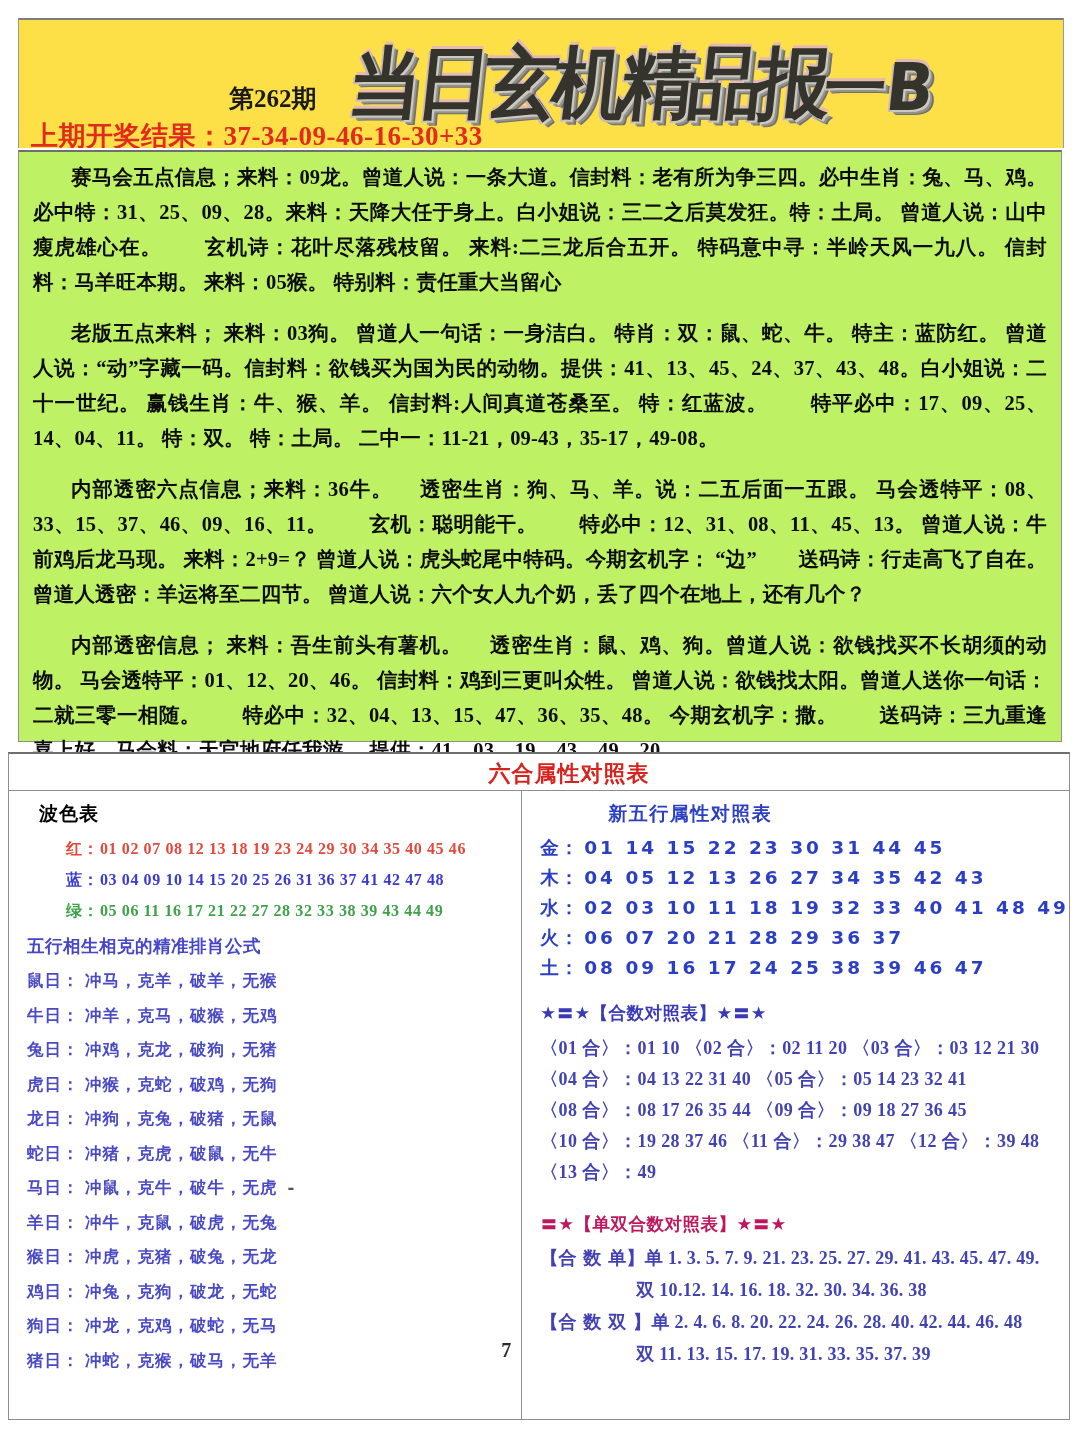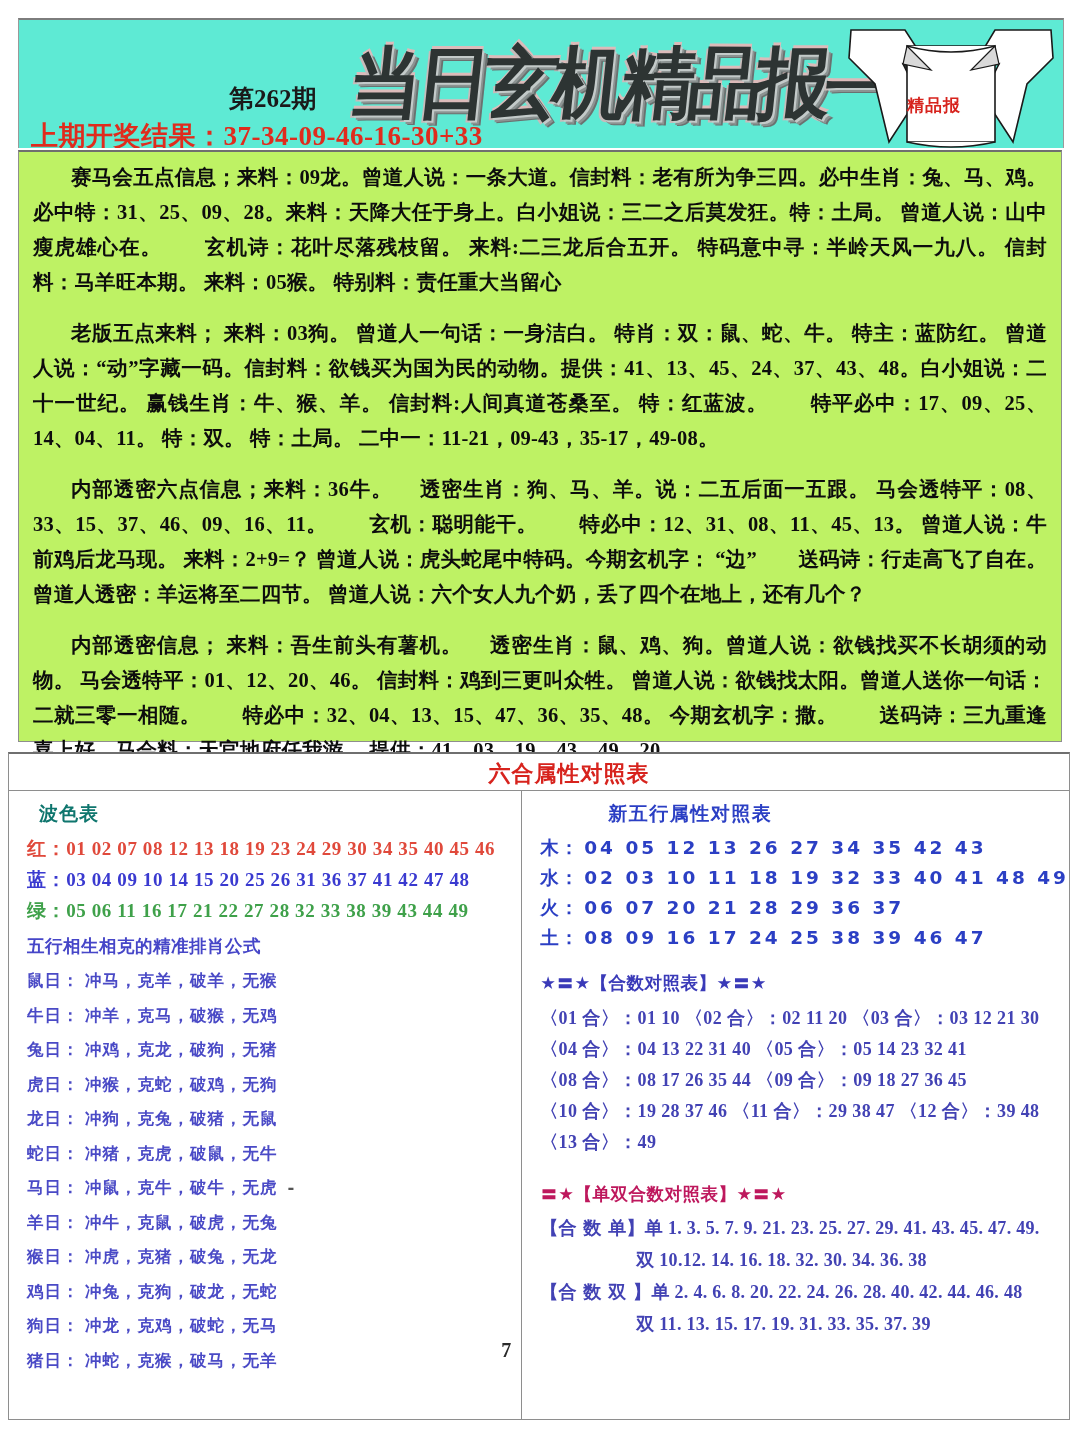--- a/index.html
+++ b/index.html
@@ -27,21 +27,21 @@
   
   .header {
     position: absolute;
     left: 18px;
     top: 18px;
     width: 1044px;
     height: 128px;
     border-top: 2px solid #7d7d7d;
     border-left: 1px solid #9a9a9a;
     border-right: 1px solid #9a9a9a;
-    background: #5eead4;
+    background: #fde047;
     overflow: hidden;
   }
 
   .issue-no {
     position: absolute;
     left: 210px;
     top: 62px;
     font-size: 25px;
     font-weight: 700;
     color: #1a1a1a;
@@ -195,32 +195,33 @@
     font-size: 20px;
     font-family: "Liberation Serif", serif;
     color: #2a2a2a;
     font-weight: 600;
   }
 
   
   .sub-title-red {
     font-size: 19px;
     font-weight: 800;
-    color: #0f766e;
+    color: #000000;
     font-family: Liberation Sans, sans-serif;
     margin: 2px 0 6px 12px;
     letter-spacing: 1px;
   }
   .wave-line {
     font-family: "Liberation Serif", "DejaVu Serif", serif;
-    font-size: 19px;
+    font-size: 16px;
     font-weight: 700;
     line-height: 31px;
     white-space: nowrap;
     letter-spacing: 0.6px;
+    margin-left: 39px;
   }
   .wave-line.red   { color: #e0493b; }
   .wave-line.blue  { color: #3a3ad0; }
   .wave-line.green { color: #3fa14a; }
   .wave-line .lbl { display:inline-block; min-width: 34px; }
 
   .formula-title {
     font-size: 17.5px;
     font-weight: 800;
     color: #4646c8;
@@ -307,32 +308,20 @@
 <div class="page">
 
   <div class="header">
 
     <div class="issue-no">第262期</div>
 
     <div class="title-art">
       <span>当日玄机精品报</span><span class="seg-b">一B</span>
     </div>
 
-    <div class="banner-logo">
-      <svg width="212" height="126" viewBox="0 0 212 126">
-        <polygon points="6,6 60,6 86,46 58,40 74,72 44,118 30,60 4,34" fill="#ffffff" stroke="#1a1a1a" stroke-width="1.6"></polygon>
-        <polygon points="206,6 150,6 126,46 154,40 138,72 168,118 182,60 208,34" fill="#ffffff" stroke="#1a1a1a" stroke-width="1.6"></polygon>
-        <polygon points="62,22 150,22 150,118 62,118" fill="#ffffff" stroke="#1a1a1a" stroke-width="1.6"></polygon>
-        <path d="M62,22 Q106,34 150,22" fill="#ffffff" stroke="#1a1a1a" stroke-width="1.6"></path>
-        <path d="M62,118 Q106,128 150,118" fill="#ffffff" stroke="#1a1a1a" stroke-width="1.6"></path>
-        <polygon points="62,22 86,46 58,40" fill="#d9d9d9" stroke="#1a1a1a" stroke-width="1.2"></polygon>
-        <polygon points="150,22 126,46 154,40" fill="#d9d9d9" stroke="#1a1a1a" stroke-width="1.2"></polygon>
-      </svg>
-      <div class="banner-text">精品报</div>
-    </div>
 
     <div class="last-result">上期开奖结果：37-34-09-46-16-30+33</div>
   </div>
 
   <div class="body-box">
     <p class="para p1">赛马会五点信息；来料：09龙。曾道人说：一条大道。信封料：老有所为争三四。必中生肖：兔、马、鸡。必中特：31、25、09、28。来料：天降大任于身上。白小姐说：三二之后莫发狂。特：土局。 曾道人说：山中瘦虎雄心在。　　玄机诗：花叶尽落残枝留。 来料:二三龙后合五开。 特码意中寻：半岭天风一九八。 信封料：马羊旺本期。 来料：05猴。 特别料：责任重大当留心</p>
     <p class="para p2">老版五点来料； 来料：03狗。 曾道人一句话：一身洁白。 特肖：双：鼠、蛇、牛。 特主：蓝防红。 曾道人说：“动”字藏一码。信封料：欲钱买为国为民的动物。提供：41、13、45、24、37、43、48。白小姐说：二十一世纪。 赢钱生肖：牛、猴、羊。 信封料:人间真道苍桑至。 特：红蓝波。　　特平必中：17、09、25、14、04、11。 特：双。 特：土局。 二中一：11-21，09-43，35-17，49-08。</p>
     <p class="para p3">内部透密六点信息；来料：36牛。　 透密生肖：狗、马、羊。说：二五后面一五跟。 马会透特平：08、33、15、37、46、09、16、11。　　玄机：聪明能干。　　特必中：12、31、08、11、45、13。 曾道人说：牛前鸡后龙马现。 来料：2+9=？ 曾道人说：虎头蛇尾中特码。今期玄机字： “边”　　送码诗：行走高飞了自在。 曾道人透密：羊运将至二四节。 曾道人说：六个女人九个奶，丢了四个在地上，还有几个？</p>
     <p class="para p4">内部透密信息； 来料：吾生前头有薯机。　 透密生肖：鼠、鸡、狗。曾道人说：欲钱找买不长胡须的动物。 马会透特平：01、12、20、46。 信封料：鸡到三更叫众牲。 曾道人说：欲钱找太阳。曾道人送你一句话：二就三零一相随。　　特必中：32、04、13、15、47、36、35、48。 今期玄机字：撒。　　送码诗：三九重逢喜上好。马会料：天官地府任我游。 提供：41、03、19、43、49、20</p>
   </div>
@@ -399,20 +388,23 @@
         </div>
 
         <div class="page-num">7</div>
       </div>
 
       <div class="col-right">
 
         <div class="wuxing-title">新五行属性对照表</div>
 
         <div class="wuxing-row">
+          <span class="wx-lbl">金：</span><span class="wx-nums">01 14 15 22 23 30 31 44 45</span>
+        </div>
+        <div class="wuxing-row">
           <span class="wx-lbl">木：</span><span class="wx-nums">04 05 12 13 26 27 34 35 42 43</span>
         </div>
         <div class="wuxing-row">
           <span class="wx-lbl">水：</span><span class="wx-nums">02 03 10 11 18 19 32 33 40 41 48 49</span>
         </div>
         <div class="wuxing-row">
           <span class="wx-lbl">火：</span><span class="wx-nums">06 07 20 21 28 29 36 37</span>
         </div>
         <div class="wuxing-row">
           <span class="wx-lbl">土：</span><span class="wx-nums">08 09 16 17 24 25 38 39 46 47</span>

